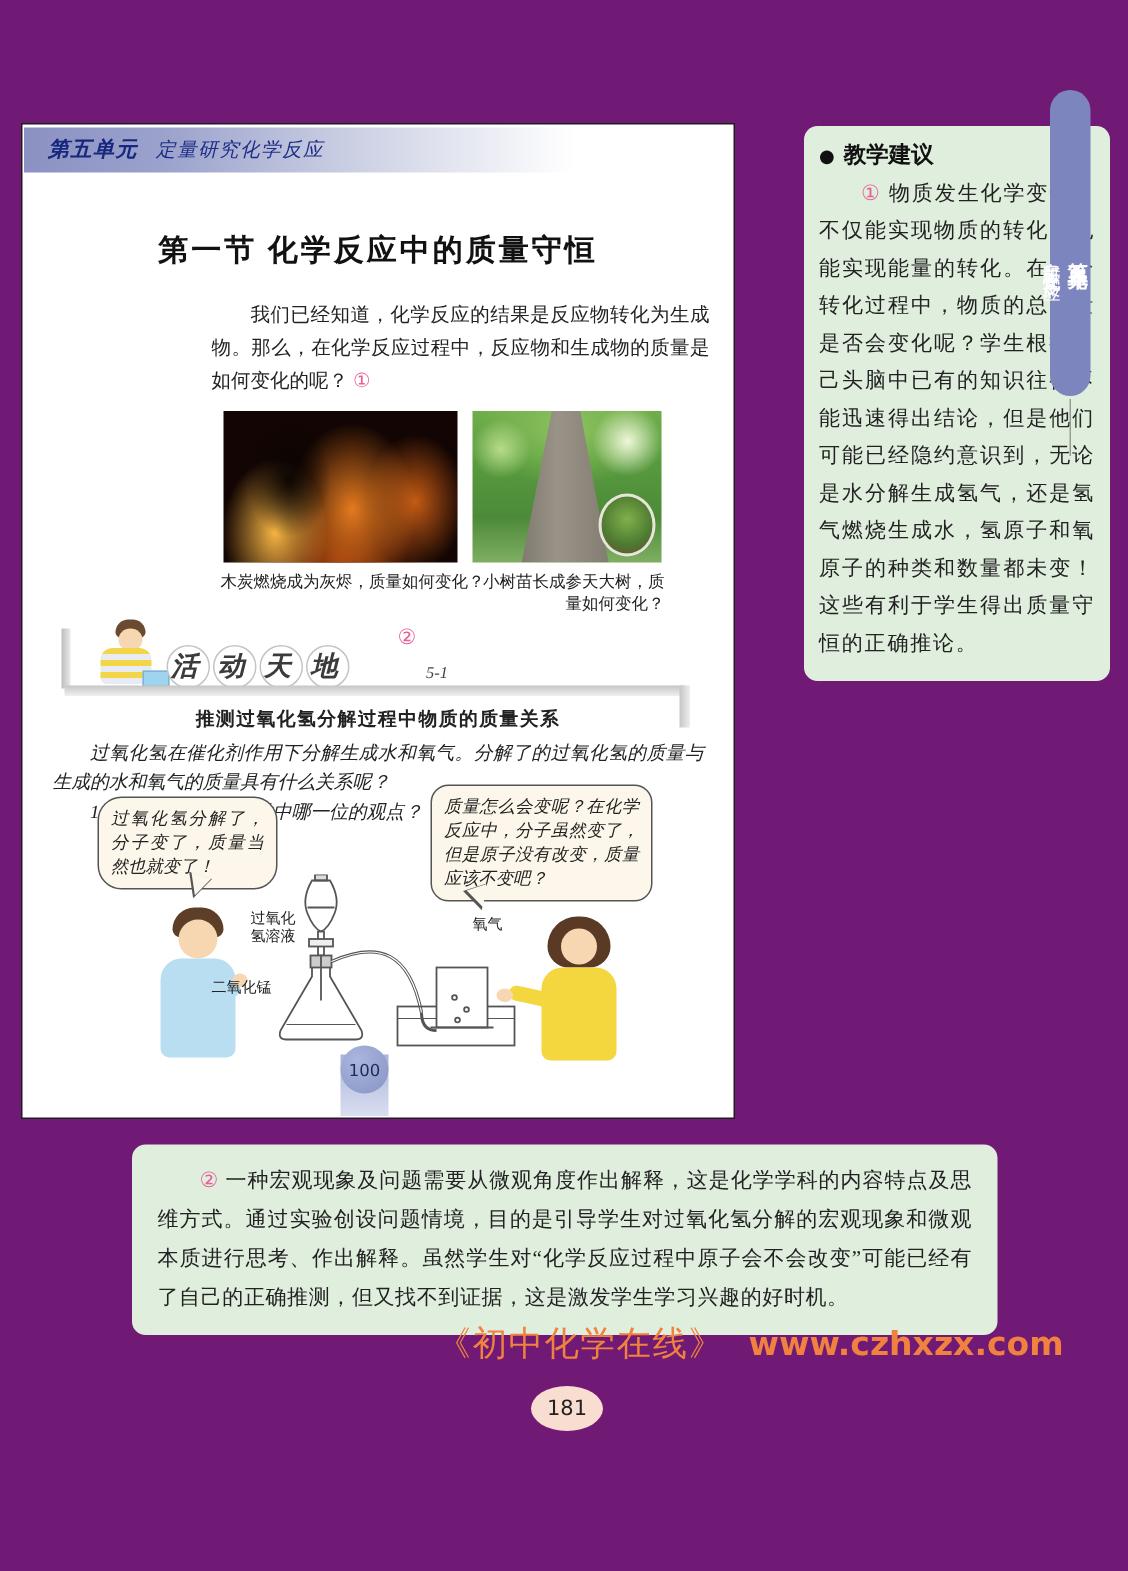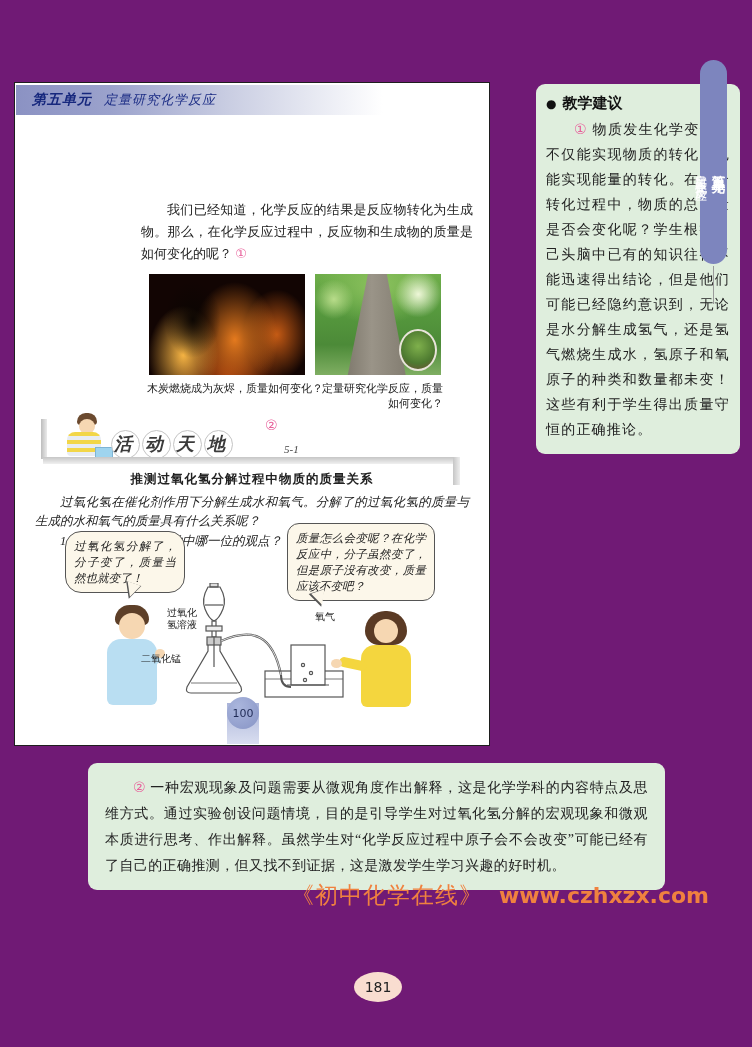--- a/index.html
+++ b/index.html
@@ -124,50 +124,51 @@
       display:flex;flex-direction:column;align-items:center;color:#fff;
       writing-mode:vertical-rl;justify-content:flex-start;padding-top:12px;box-sizing:border-box;}
   #side-tab .unit{font-weight:bold;font-size:13.5px;letter-spacing:2px;}
   #side-tab .subject{font-size:12px;letter-spacing:2px;margin-top:10px;}
   #tab-tail{left:713px;top:266px;width:1px;height:38px;background:#9a9a9a;}
 
   
   #watermark{left:290px;top:880px;width:420px;text-align:center;white-space:nowrap;color:#f0813f;}
   #watermark .site{font-size:23px;letter-spacing:1px;}
   #watermark .url{font-family:"DejaVu Sans",sans-serif;font-weight:bold;font-size:22px;margin-left:16px;}
-  #folio{left:354px;top:972px;width:48px;height:30px;border-radius:50%;background:#f9ddd0;
+  #folio{left:354px;top:924px;width:48px;height:30px;border-radius:50%;background:#f9ddd0;
       display:flex;align-items:center;justify-content:center;font-family:"DejaVu Sans",sans-serif;
       font-size:14px;color:#222;}
   svg{display:block;}
 </style>
 </head>
 <body>
 
 <div id="screen">
 
   <div id="book-page" class="abs">
 
     <div id="header-bar" class="abs">
       <span class="unit">第五单元</span>
       <span class="subject">定量研究化学反应</span>
     </div>
 
+    <div id="section-title" class="abs">第一节  化学反应中的质量守恒</div>
 
     <div id="intro-para" class="abs">
       <span>我们已经知道，化学反应的结果是反应物转化为生成物。那么，在化学反应过程中，反应物和生成物的质量是如何变化的呢？</span>
       <span class="circled">①</span>
     </div>
 
     <div id="photo-charcoal" class="abs photo"></div>
     <div id="photo-tree" class="abs photo">
       <div id="tree-trunk"></div>
       <div id="tree-inset"></div>
     </div>
     <div id="caption-left" class="abs caption">木炭燃烧成为灰烬，质量如何变化？</div>
-    <div id="caption-right" class="abs caption">定量研究化学反应，质量如何变化？</div>
+    <div id="caption-right" class="abs caption">小树苗长成参天大树，质量如何变化？</div>
 
     <div id="banner-cap-left" class="abs bar-cap"></div>
     <div id="banner-kid" class="abs">
       <div id="kid-hair"></div>
       <div id="kid-head"></div>
       <div id="kid-body"></div>
       <div id="kid-item"></div>
     </div>
     <div class="abs scallop" style="left:96px"></div>
     <div class="abs scallop" style="left:127px"></div>

